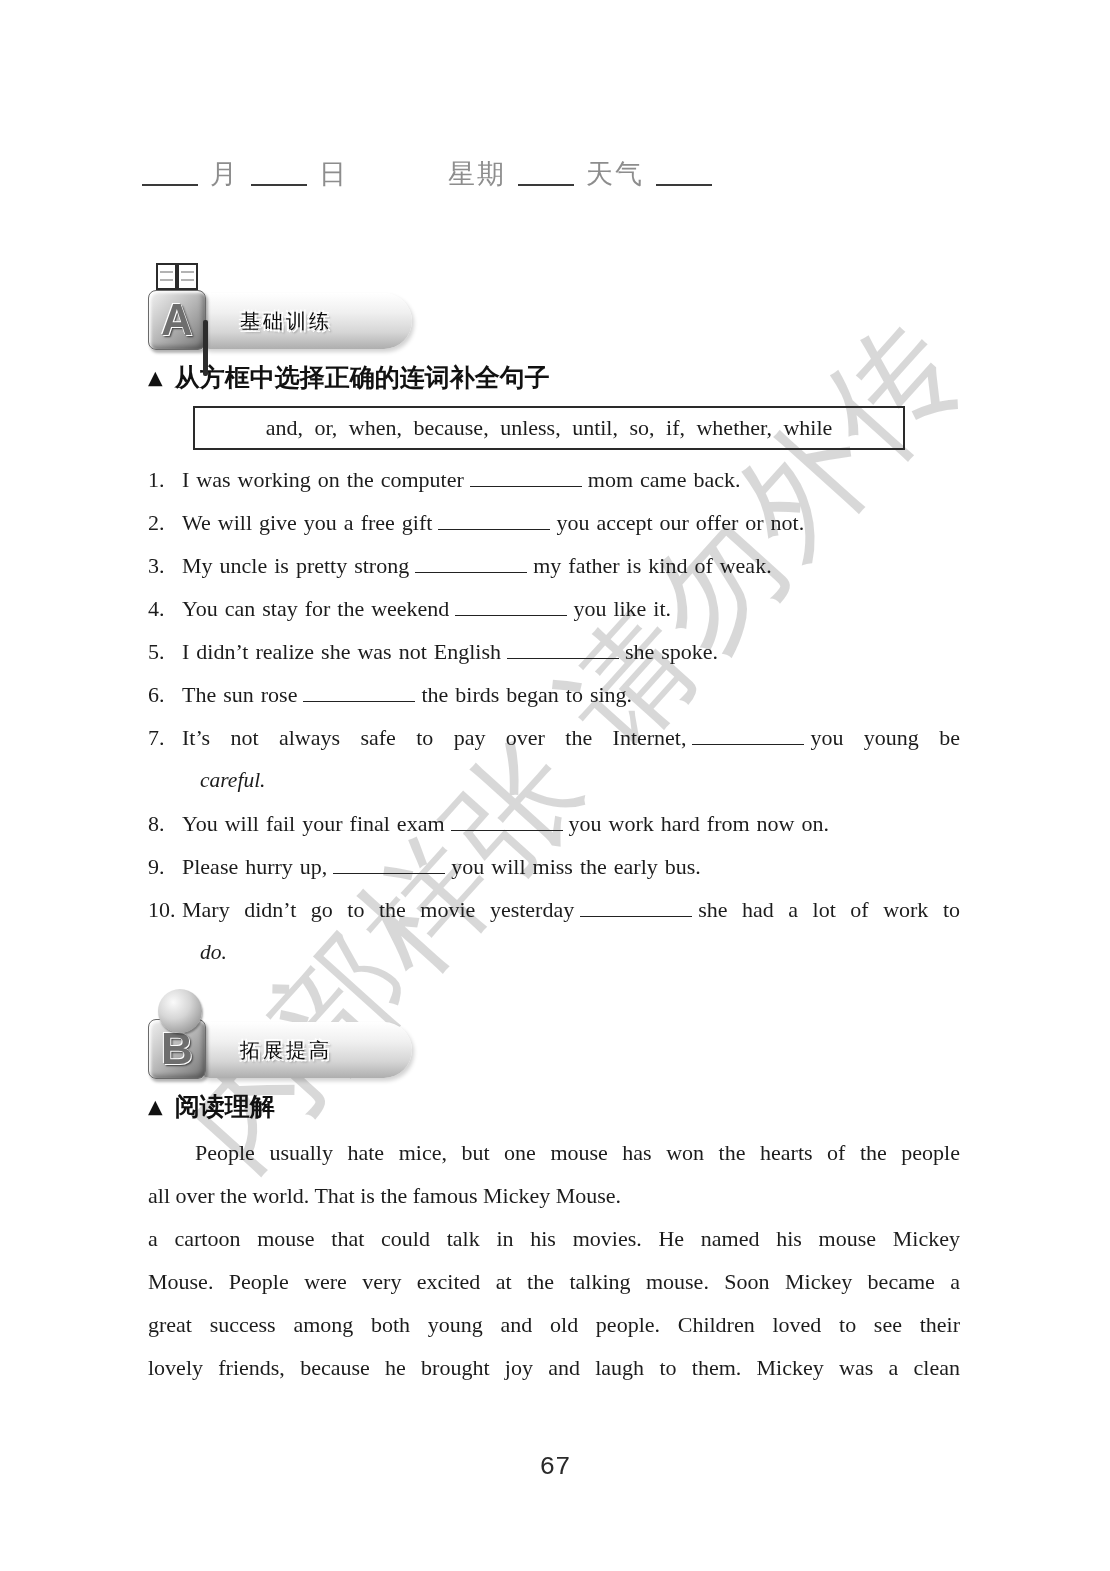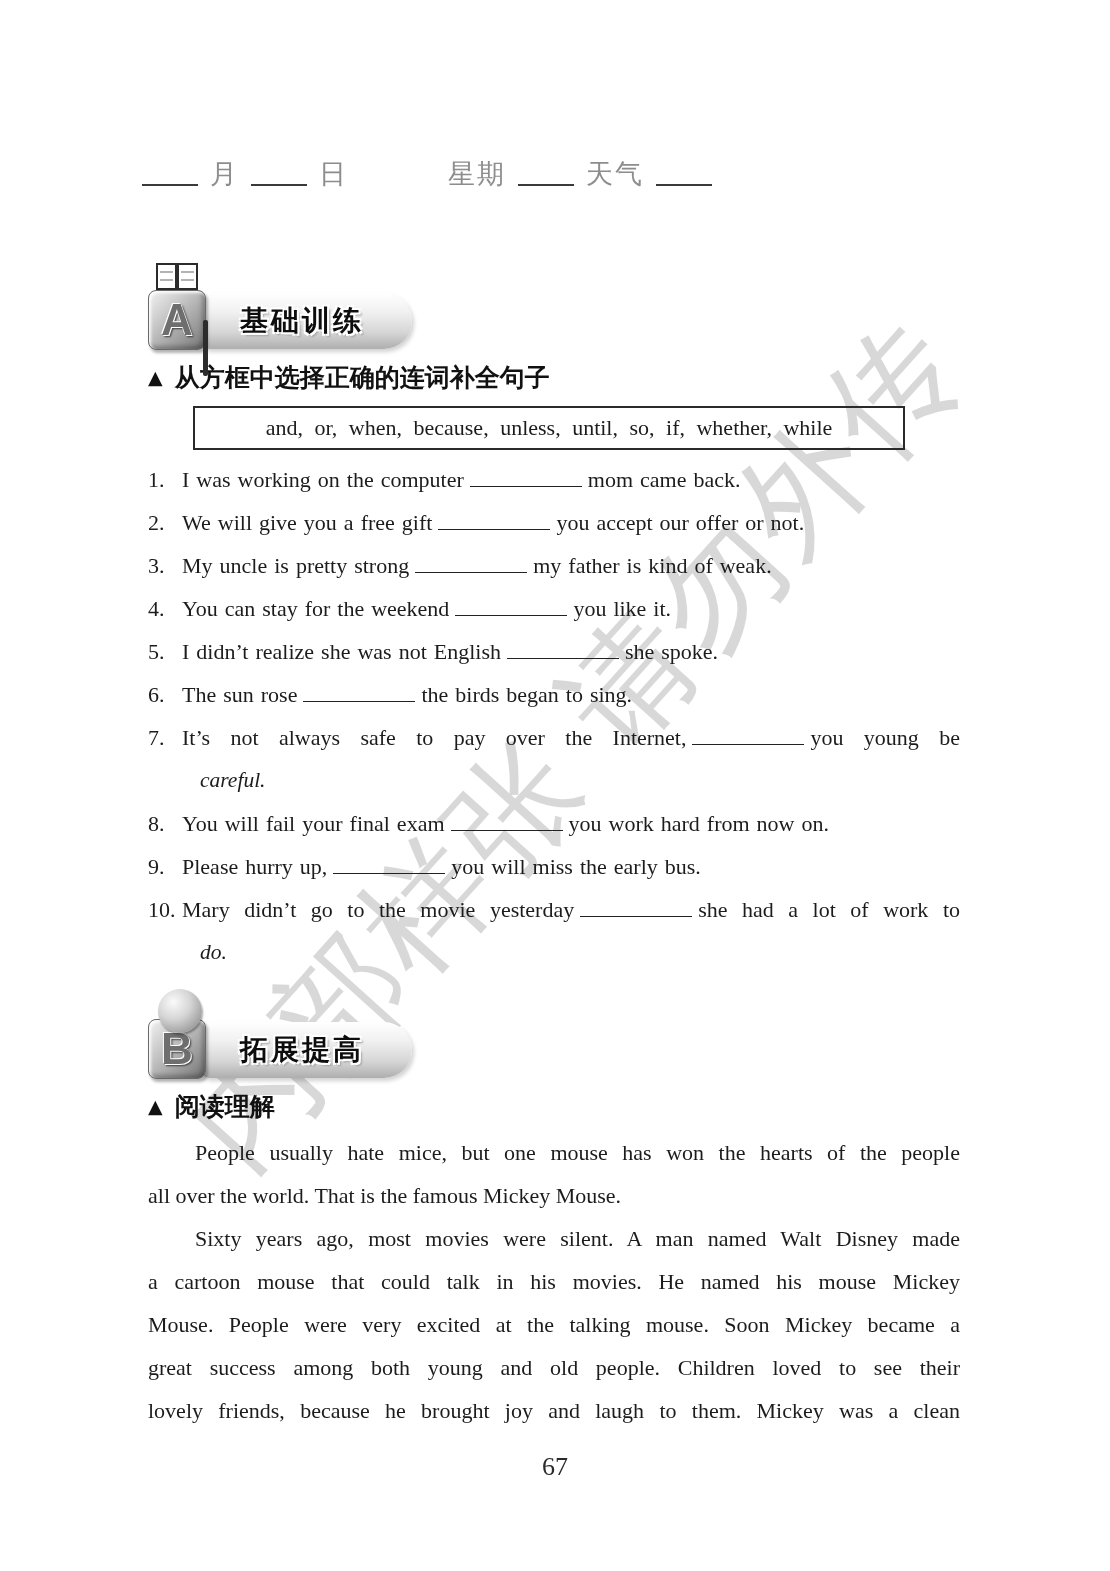--- a/index.html
+++ b/index.html
@@ -53,21 +53,21 @@
     box-shadow:1px 2px 2px rgba(0,0,0,.35);
   }
   .banner {
     height:56px; width:212px; margin-left:-10px; margin-bottom:1px;
     border-radius:10px 30px 30px 10px;
     background:linear-gradient(180deg,#ffffff 0%,#f0f0f0 35%,#d6d6d6 70%,#aeaeae 100%);
     box-shadow:2px 3px 4px rgba(0,0,0,.18);
     display:flex; align-items:center; padding-left:40px; box-sizing:border-box;
   }
   .banner .btitle {
-    font-family:"Liberation Sans", sans-serif; font-weight:700; font-size:28px; color:#0d0d0d; letter-spacing:3px;
+    font-family:"Liberation Sans", sans-serif; font-weight:400; font-size:20px; color:#0d0d0d; letter-spacing:3px;
     text-shadow:-2px -2px 0 #fff, 2px -2px 0 #fff, -2px 2px 0 #fff, 2px 2px 0 #fff, 3px 3px 2px #9e9e9e;
     text-align:right;
   }
 
   
   .instr {
     margin-top:10px; height:34px; display:flex; align-items:center;
     font-family:"Liberation Sans", sans-serif; font-weight:bold; font-size:25px; color:#111;
   }
   .tri { font-size:19px; margin-right:12px; color:#111; font-family:"DejaVu Sans", sans-serif; }
@@ -92,21 +92,21 @@
 
   
   .passage { margin-top:8px; width:812px; font-size:22px; }
   .pline { line-height:43px; }
   .pline.j { text-align:justify; text-align-last:justify; }
   .pline.ind { padding-left:47px; }
 
   
   .footer {
     position:absolute; left:0; right:0; top:1452px; text-align:center;
-    font-family:Liberation Serif, serif; font-size:26px; color:#2a2a2a; z-index:1;
+    font-family:Liberation Mono, monospace; font-size:26px; color:#2a2a2a; z-index:1;
   }
 </style>
 </head>
 <body>
 
 <div class="page">
 
   <div class="watermark">内部样张 请勿外传</div>
 
   <div class="content">
@@ -212,21 +212,20 @@
     </div>
 
     <div class="instr">
       <span class="tri">▲</span>
       <span>阅读理解</span>
     </div>
 
     <div class="passage">
       <div class="pline j ind">People usually hate mice, but one mouse has won the hearts of the people</div>
       <div class="pline">all over the world. That is the famous Mickey Mouse.</div>
-      <div class="pline j ind">Sixty years ago, most movies were silent. A man named Walt Disney made</div>
       <div class="pline j">a cartoon mouse that could talk in his movies. He named his mouse Mickey</div>
       <div class="pline j">Mouse. People were very excited at the talking mouse. Soon Mickey became a</div>
       <div class="pline j">great success among both young and old people. Children loved to see their</div>
       <div class="pline j">lovely friends, because he brought joy and laugh to them. Mickey was a clean</div>
     </div>
 
   </div>
 
   <div class="footer">67</div>
 

